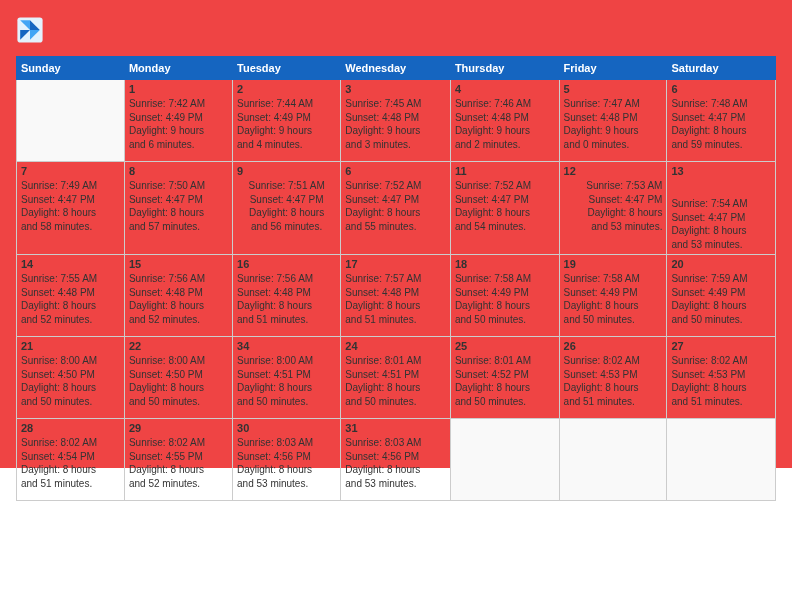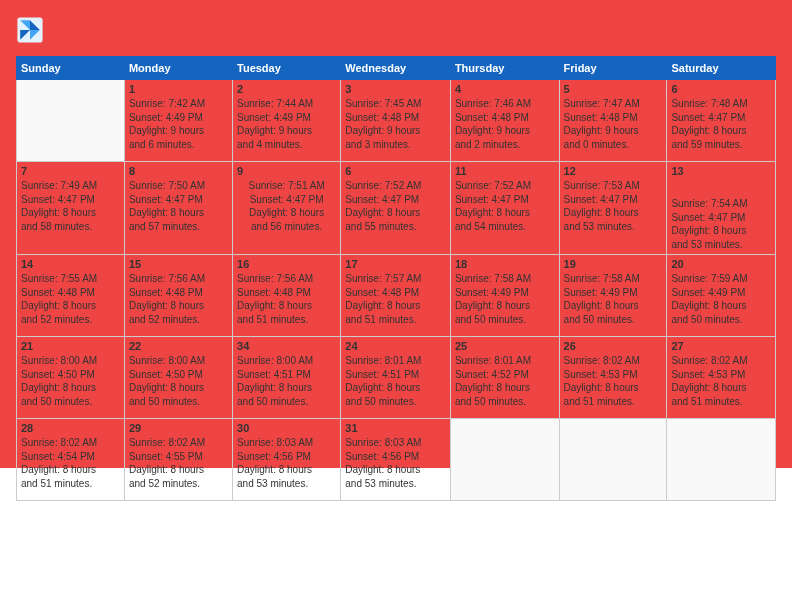--- a/index.html
+++ b/index.html
@@ -201,21 +201,21 @@
           </td>
           <td>
             <div class="day-num">11</div>
             <div class="day-detail" style="white-space: pre-line;">Sunrise: 7:52 AM
 Sunset: 4:47 PM
 Daylight: 8 hours
 and 54 minutes.</div>
           </td>
           <td>
             <div class="day-num">12</div>
-            <div class="day-detail" style="white-space: pre-line;">Sunrise: 7:53 AM
+            <div class="day-detail" style="white-space: pre-line; text-align: right;">Sunrise: 7:53 AM
 Sunset: 4:47 PM
 Daylight: 8 hours
 and 53 minutes.</div>
           </td>
           <td>
             <div class="day-num">13</div>
             <div class="day-detail" style="white-space: pre-line; margin-top: 20px;">Sunrise: 7:54 AM
 Sunset: 4:47 PM
 Daylight: 8 hours
 and 53 minutes.</div>

